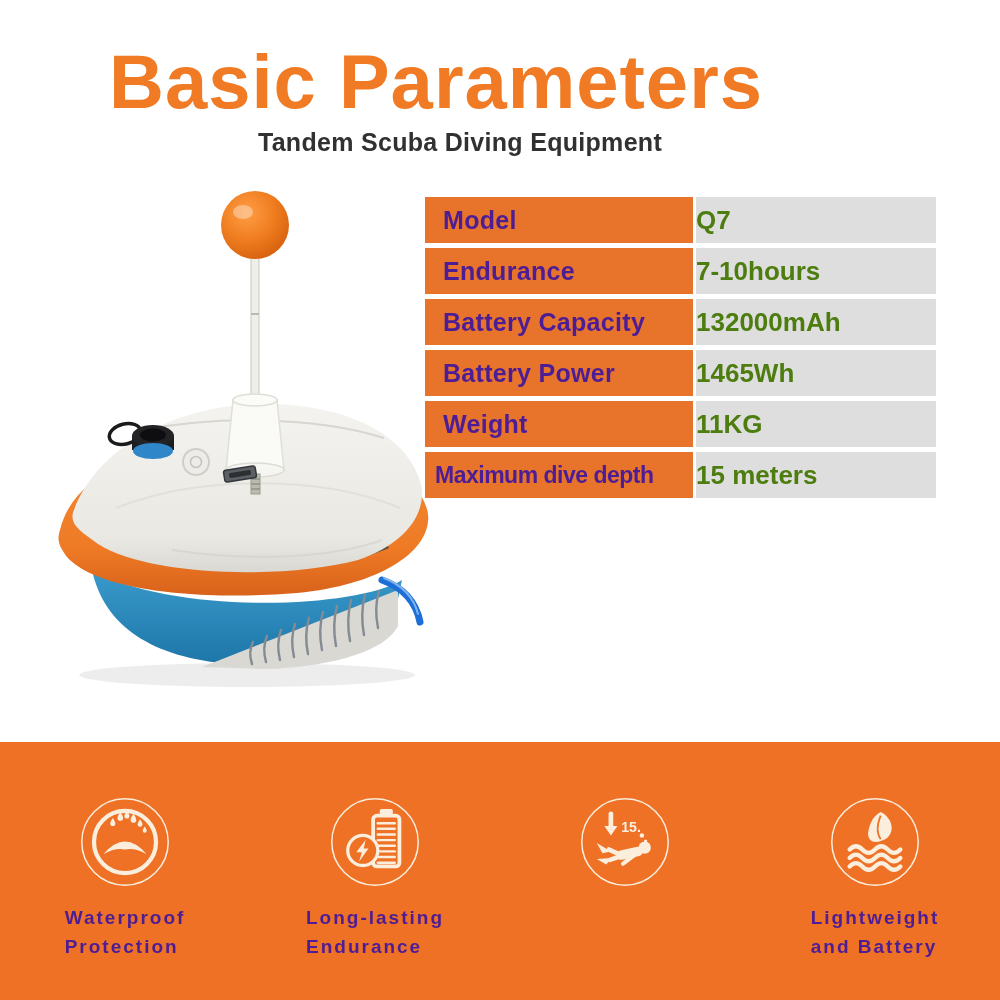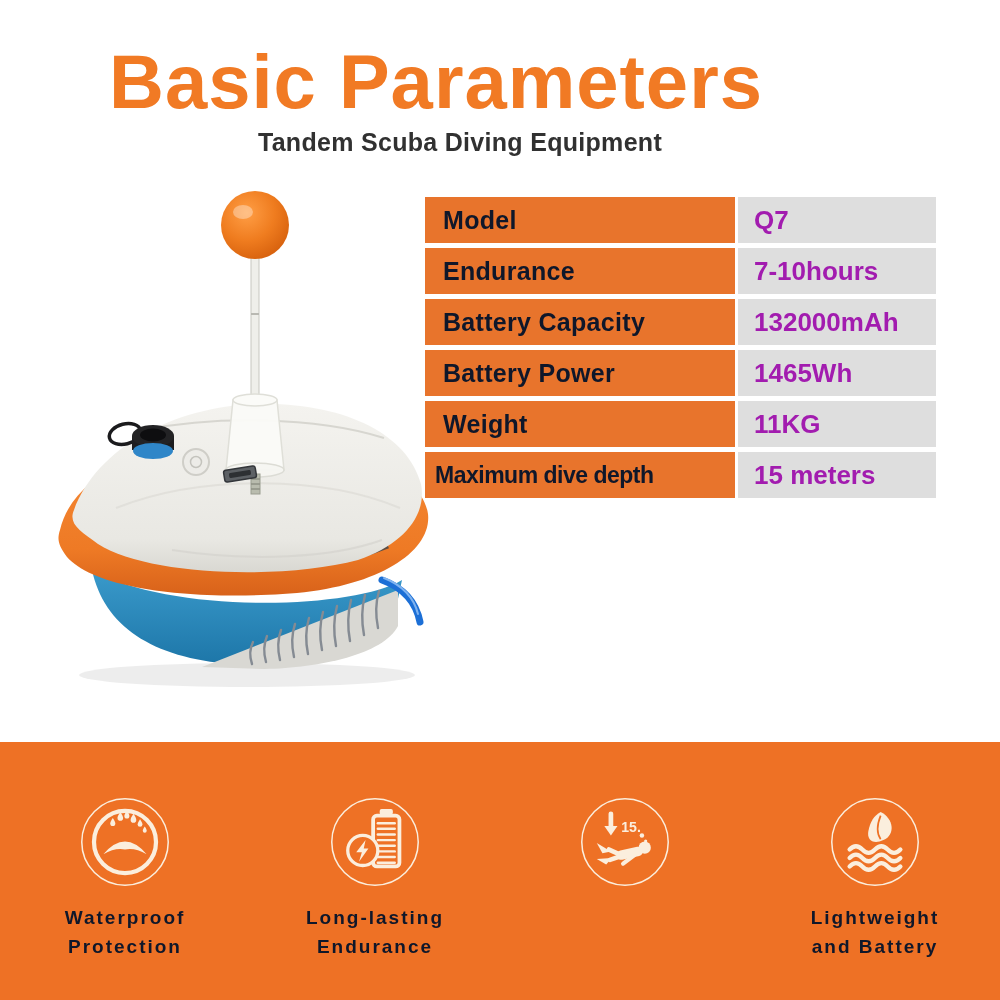--- a/index.html
+++ b/index.html
@@ -15,41 +15,41 @@
   }
   .subtitle {
     margin-top:8px; font-size:25px; font-weight:700; color:#313131; letter-spacing:0.3px;margin-left:48px;
   }
   
   .product-wrap { position:absolute; left:52px; top:178px; width:392px; height:520px; }
   
   .spec-table { position:absolute; left:425px; top:197px; width:511px; }
   .spec-row { display:flex; height:46px; margin-bottom:5px; }
   .spec-label {
-    width:310px; background:#e8742c; color:#0f172a;
+    width:268px; background:#e8742c; color:#4c1d95;
     font-weight:700; font-size:25px; letter-spacing:0.3px;
     display:flex; align-items:center; padding-left:18px;
   }
   .spec-value {
-    flex:1; margin-left:3px; background:#dedede; color:#a21caf;
+    flex:1; margin-left:3px; background:#dedede; color:#4d7c0f;
     font-weight:700; font-size:26px;
-    display:flex; align-items:center; padding-left:16px;
+    display:flex; align-items:center; 
   }
   .spec-row:last-child .spec-label { font-size:23px; letter-spacing:-0.5px; padding-left:10px; }
   
   .features-band {
     position:absolute; left:0; top:742px; width:1000px; height:258px;
     background:#ee7125; display:flex;
   }
   .feature {
     flex:1; display:flex; flex-direction:column; align-items:center; padding-top:53px;
   }
   .feature-icon { width:94px; height:94px; }
   .feature-label {
-    margin-top:14px; text-align:center; color:#0f172a;
+    margin-top:14px; color:#4c1d95;
     font-size:19px; font-weight:700; letter-spacing:2px; line-height:1.55;
   }
   .ic { stroke:#fbeedd; fill:none; stroke-linecap:round; stroke-linejoin:round; }
   .ic-fill { fill:#fbeedd; stroke:none; }
 </style>
 </head>
 <body>
 
 <div class="header">
   <div class="title">Basic Parameters</div>

